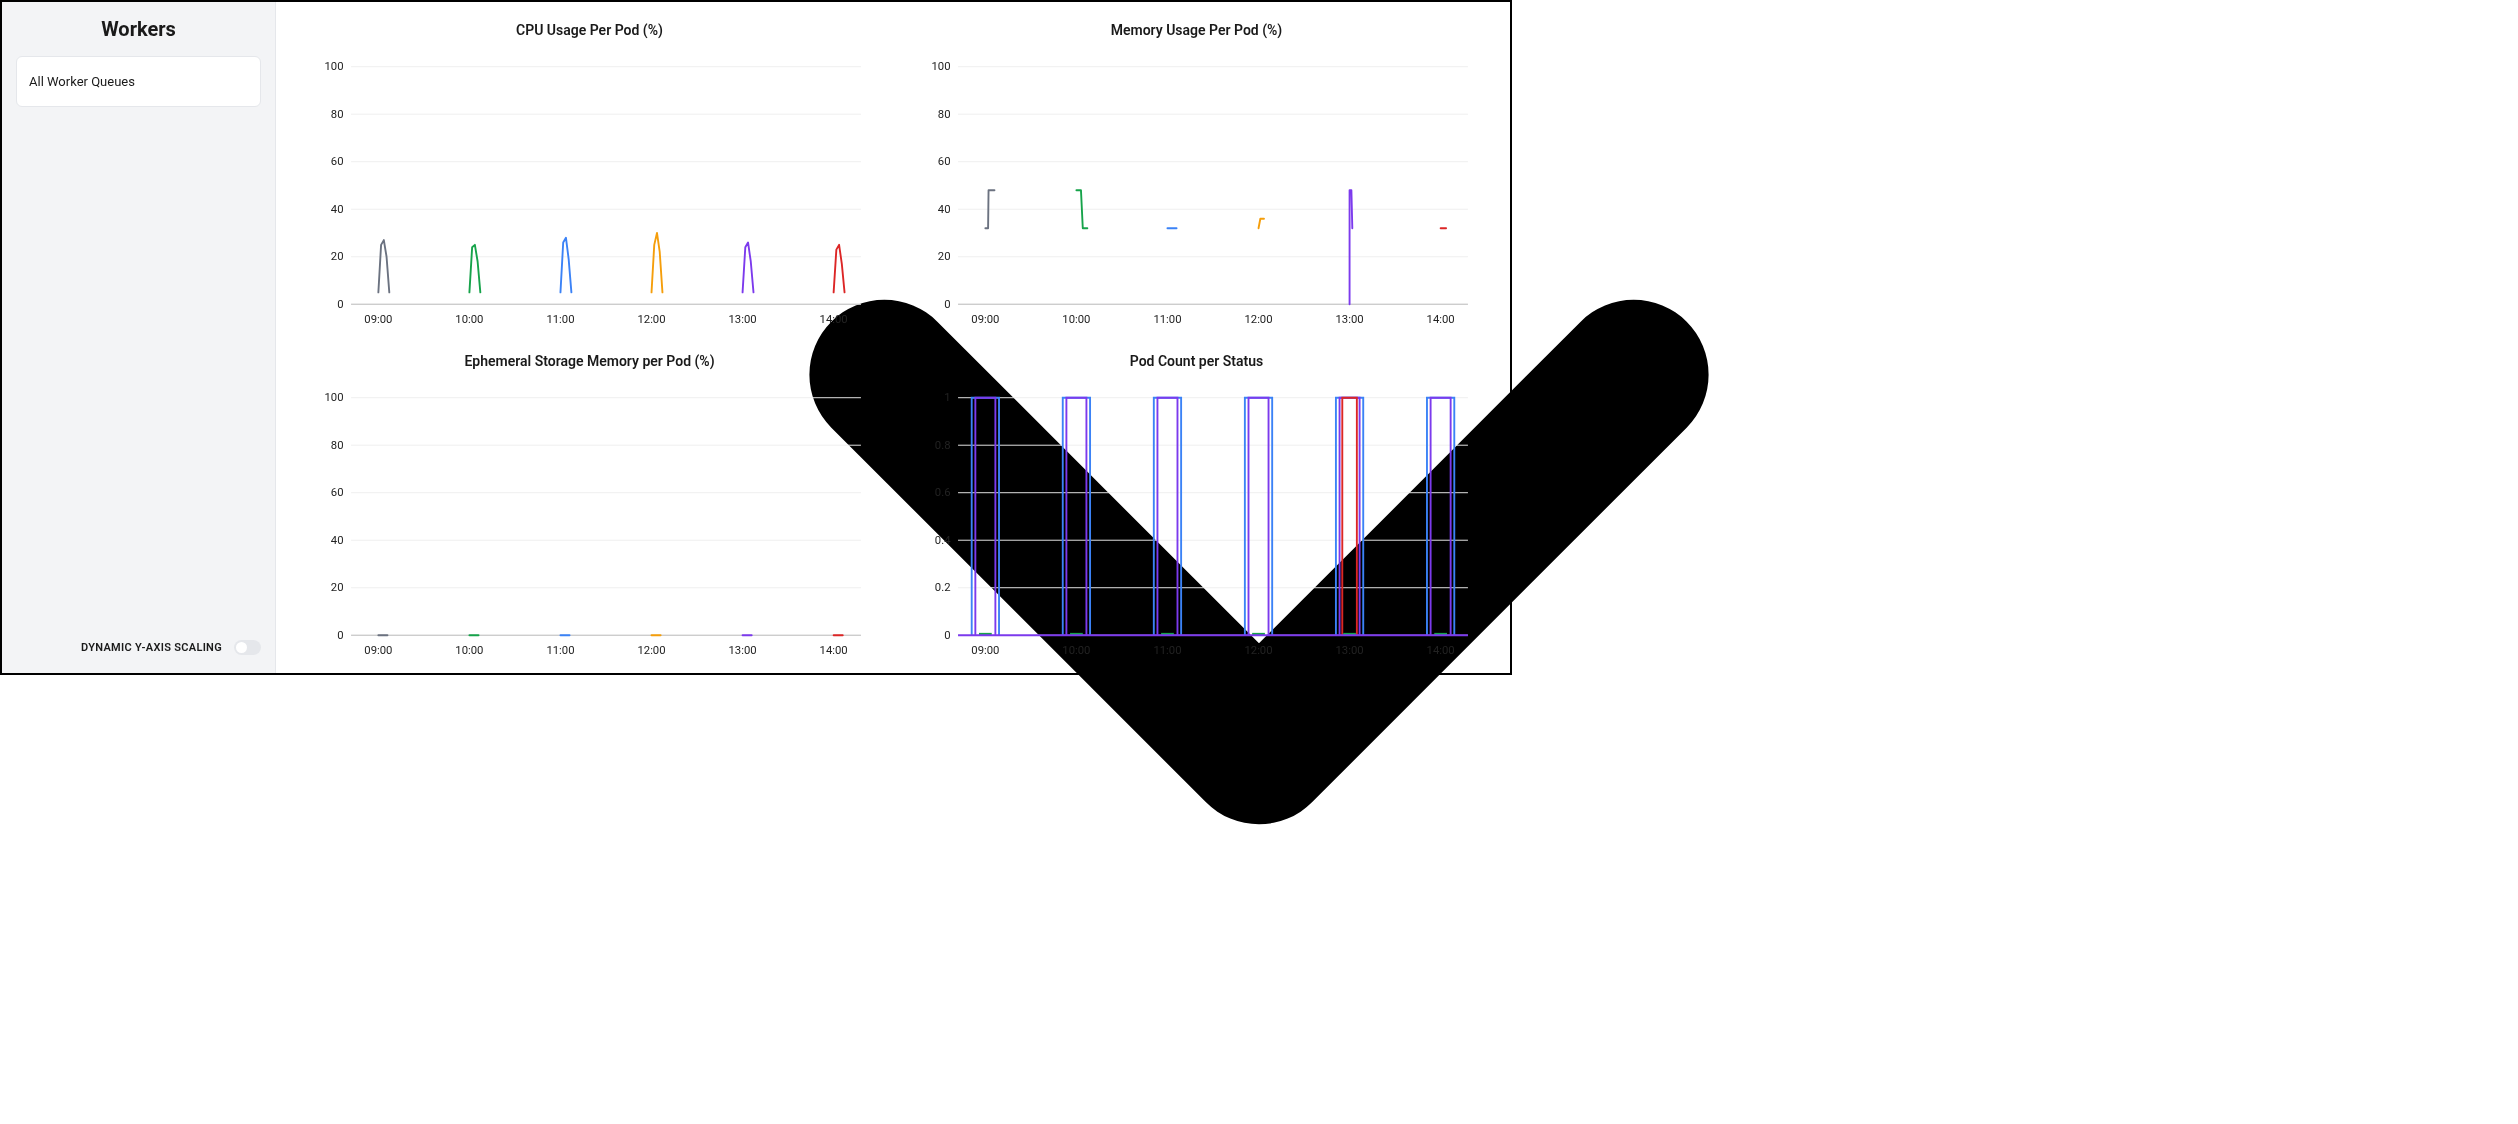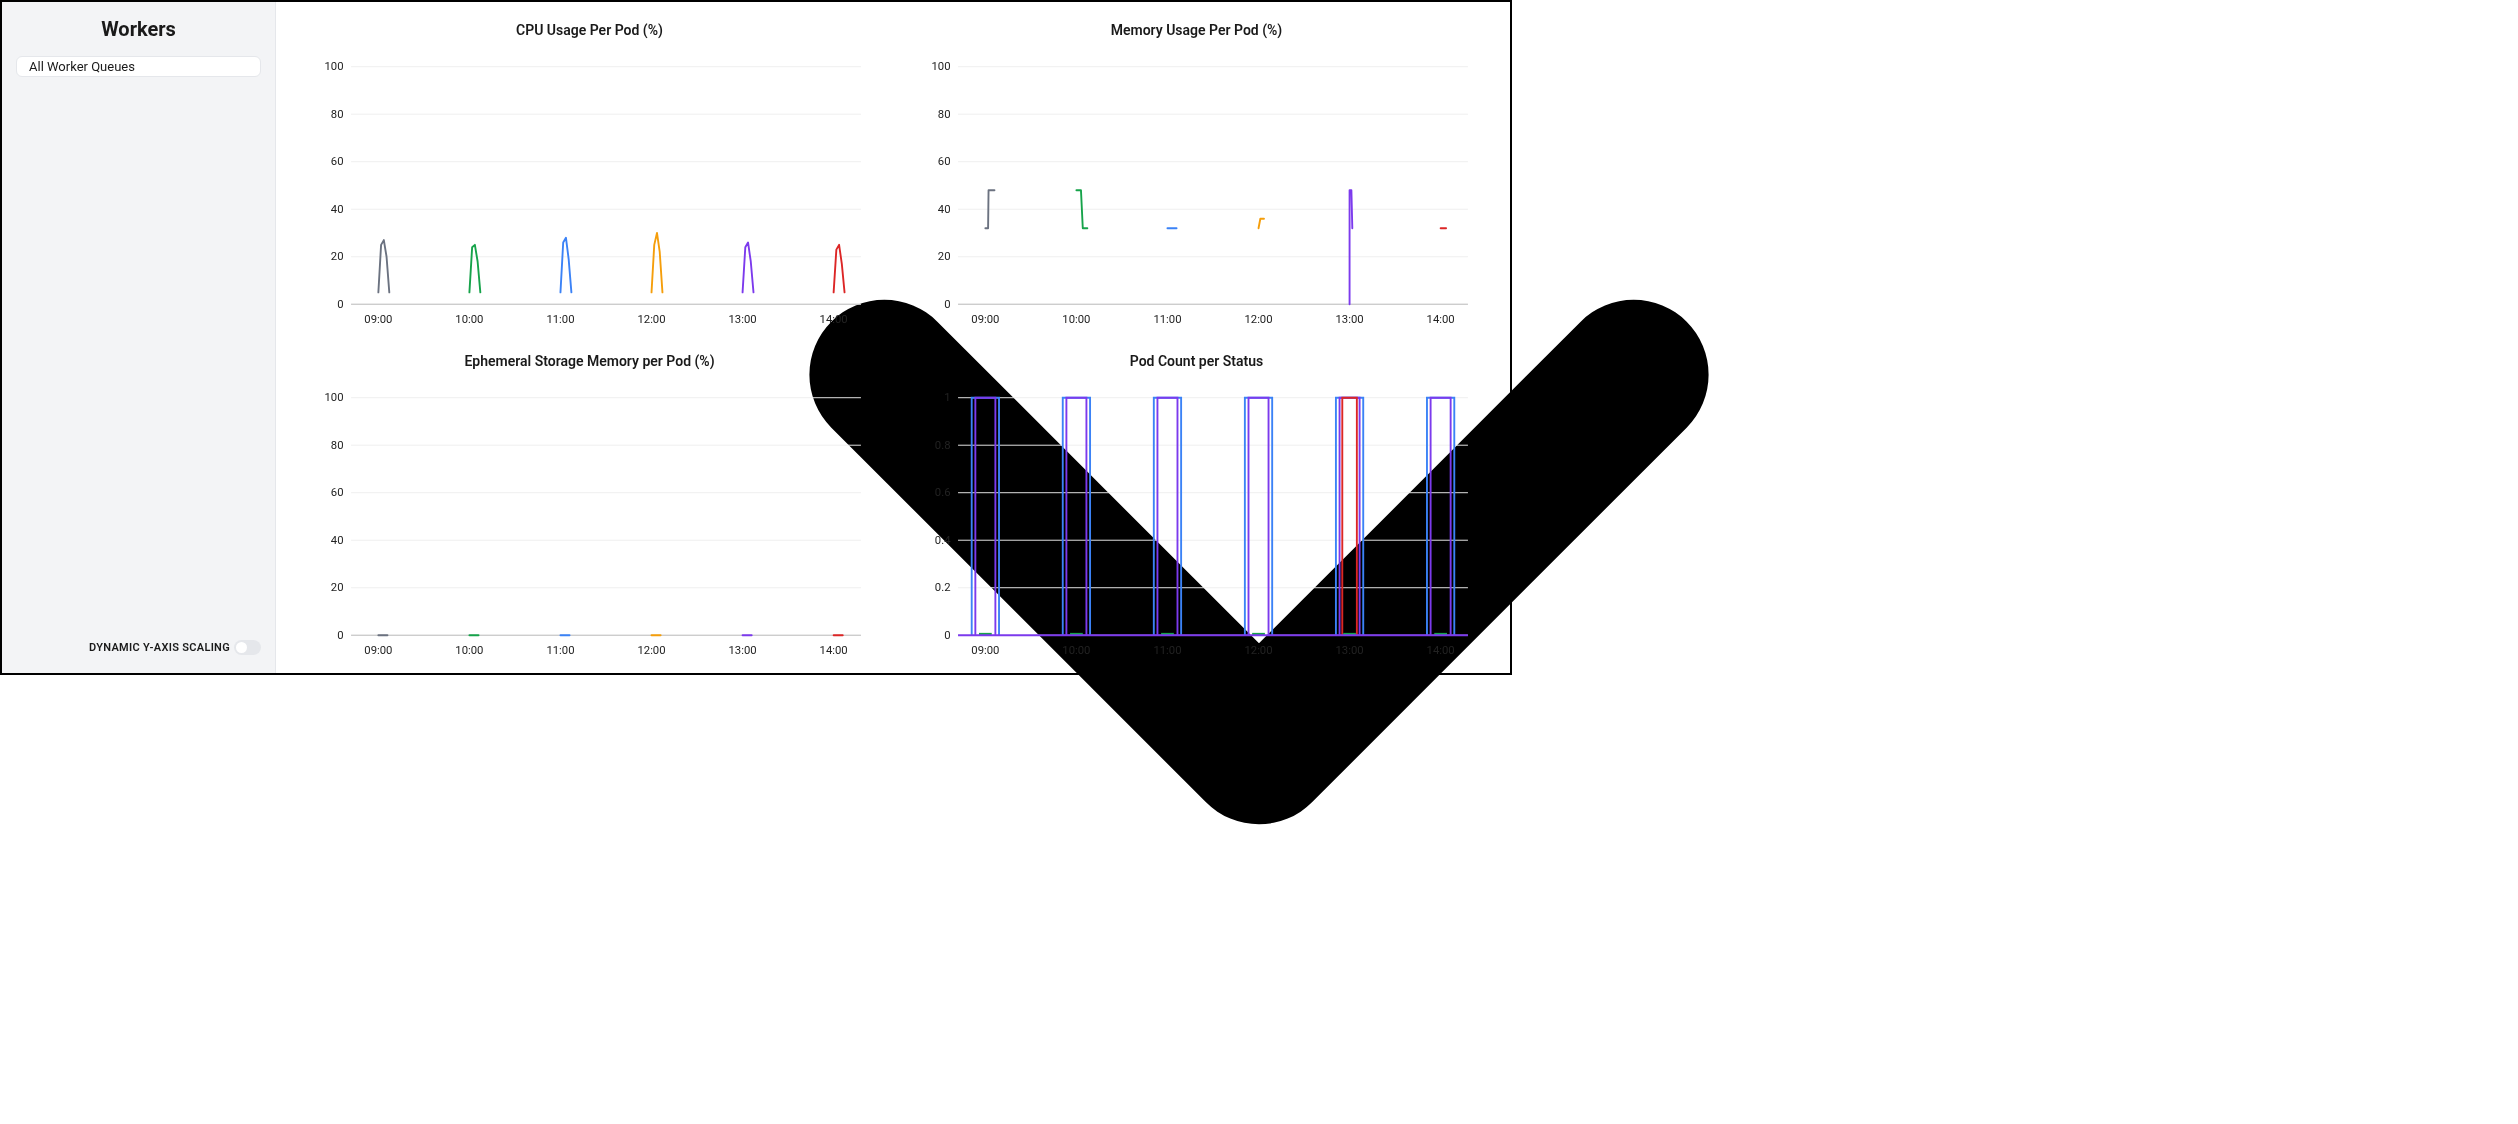--- a/index.html
+++ b/index.html
@@ -1,21 +1,21 @@
 <!DOCTYPE html>
 <html><head>
 <meta charset="utf-8">
 <style>
 * { box-sizing: border-box; margin: 0; padding: 0; }
 body { font-family: -apple-system, BlinkMacSystemFont, "Segoe UI", Roboto, sans-serif; background: #fff; color: #1a1a1a; border: 2px solid #000; width: 1512px; height: 675px; display: flex; overflow: hidden; }
 .sidebar { width: 274px; background: #f3f4f6; border-right: 1px solid #e5e7eb; display: flex; flex-direction: column; padding: 15px 14px 18px 14px; }
 .sidebar-title { font-size: 20px; font-weight: 700; text-align: center; margin-bottom: 15px; }
-.dropdown { background: #fff; border: 1px solid #e5e7eb; border-radius: 6px; padding: 2px 12px; font-size: 13px; display: flex; justify-content: space-between; align-items: center; cursor: pointer; }
+.dropdown { background: #fff; border: 1px solid #e5e7eb; border-radius: 6px; padding: 17px 12px; font-size: 13px; display: flex; justify-content: space-between; align-items: center; cursor: pointer; }
 .sidebar-spacer { flex: 1; }
-.toggle-row { display: flex; align-items: center; justify-content: flex-end; gap: 4px; }
+.toggle-row { display: flex; align-items: center; justify-content: flex-end; gap: 12px; }
 .toggle-label { font-size: 11px; font-weight: 600; letter-spacing: 0.3px; }
 .toggle { width: 27px; height: 15px; background: #e5e7eb; border-radius: 999px; position: relative; cursor: pointer; }
 .toggle::after { content: ""; position: absolute; left: 2px; top: 2px; width: 11px; height: 11px; background: #fff; border-radius: 50%; }
 .main { flex: 1; padding: 20px 20px 10px 20px; display: grid; grid-template-columns: 1fr 1fr; grid-template-rows: 1fr 1fr; gap: 20px; }
 .chart-block { display: flex; flex-direction: column; gap: 16px; }
 .chart-title { font-size: 14px; font-weight: 600; text-align: center; margin-bottom: 8px; }
 .chart-area { flex: 1; position: relative; }
 svg { position: absolute; inset: 0; width: 100%; height: 100%; }
 .tick { font-size: 12px; fill: #222; }
 .grid { stroke: #eeeeee; stroke-width: 1; }

